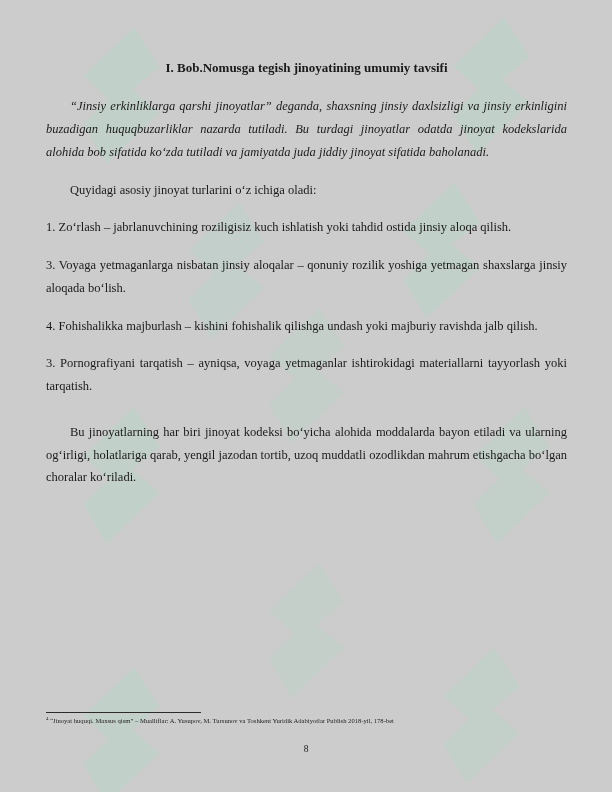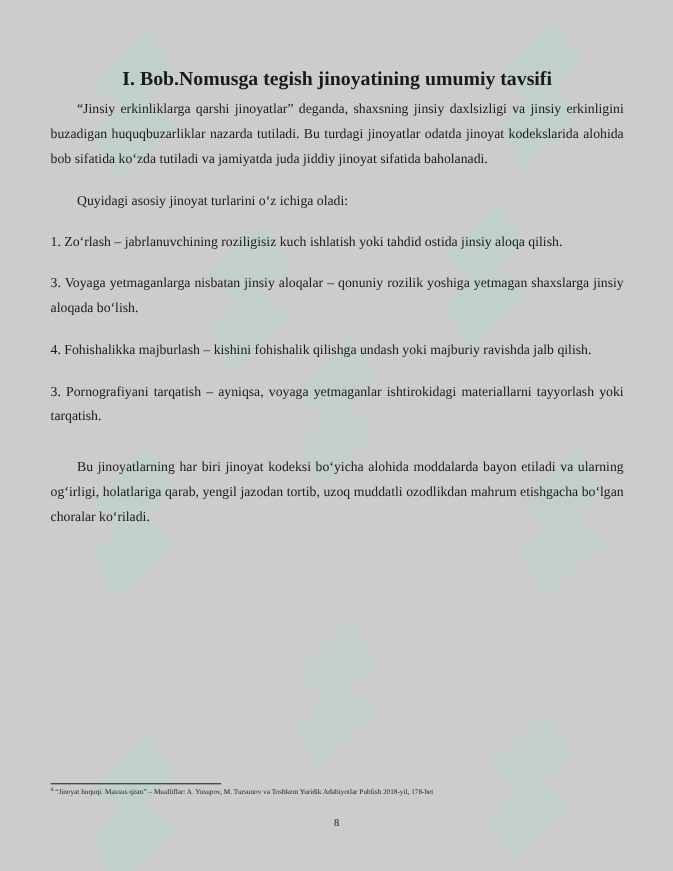--- a/index.html
+++ b/index.html
@@ -59,40 +59,40 @@
     width: 521px;
   }
 
   h1.doc-heading,
   h2.doc-subheading {
     text-align: center;
     font-weight: bold;
     margin: 0;
   }
   h1.doc-heading {
-    font-size: 18px;
+    font-size: 13px;
     padding-top: 60px;
     line-height: 1.25;
   }
   h2.doc-subheading {
     font-size: 12.4px;
     padding-top: 23px;
     line-height: 1.25;
   }
 
   p.para {
     font-size: 12.5px;
     line-height: 1.82;
     margin: 0;
     text-align: justify;
   }
   p.para.indent { text-indent: 24px; }
   p.para.gap    { margin-top: 15px; }
   p.para.gap-sm { margin-top: 23px; }
-  p.para.first  { margin-top: 5px; }
+  p.para.first  { margin-top: 19px; font-style: italic; }
 
   sup.fn-ref {
     font-size: 8px;
     vertical-align: super;
     line-height: 0;
   }
 
   
   .footnote-area {
     position: absolute;

